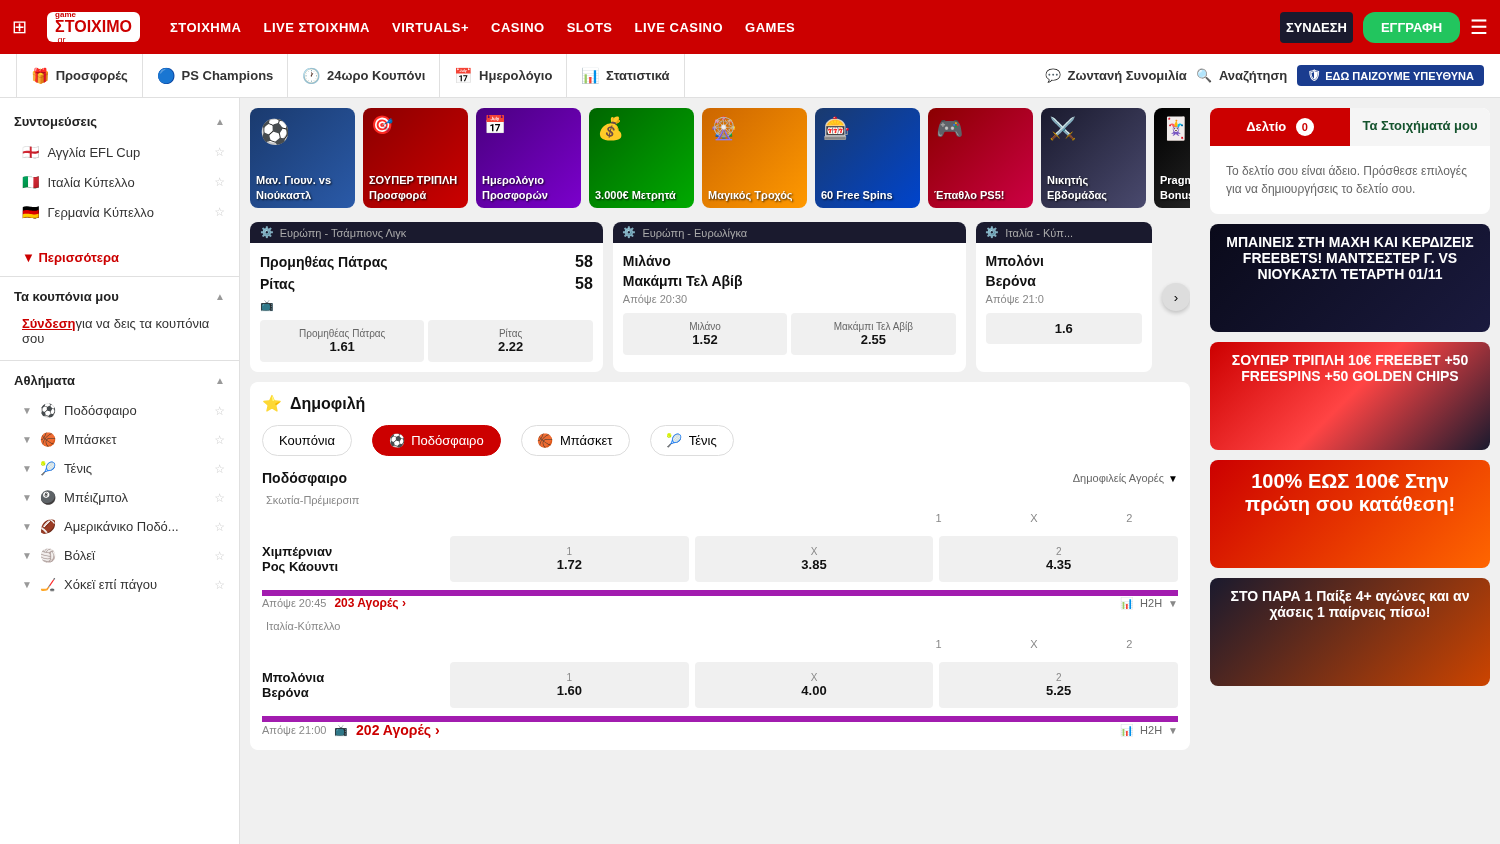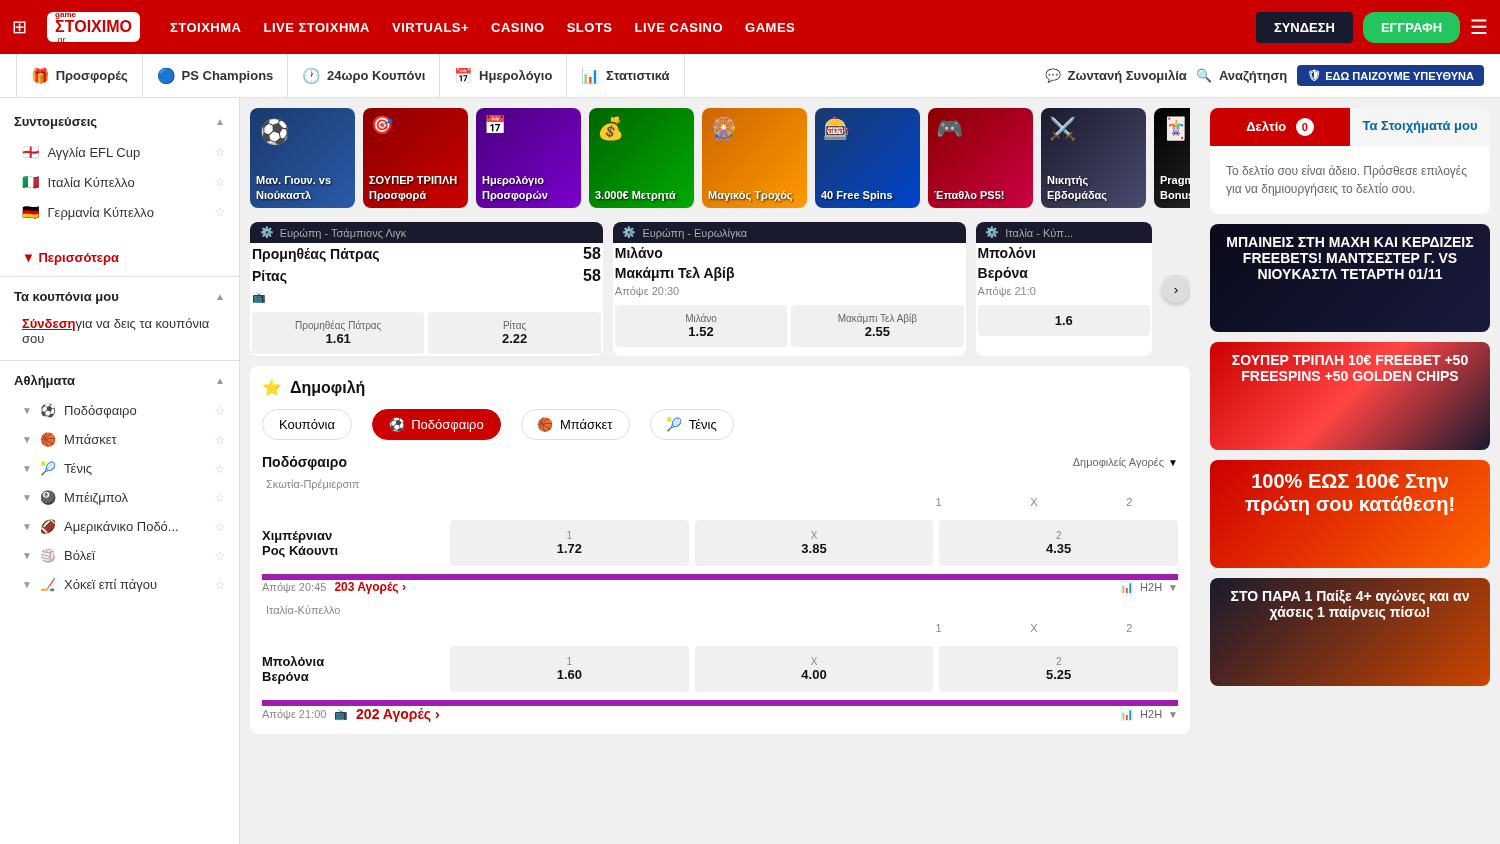--- a/index.html
+++ b/index.html
@@ -33,21 +33,21 @@
       font-weight: 700;
       letter-spacing: 0.5px;
       cursor: pointer;
     }
     .nav-right { margin-left: auto; display: flex; align-items: center; gap: 10px; }
     .btn-signin {
       background: #1a1a2e;
       color: white;
       border: none;
       border-radius: 4px;
-      padding: 8px 18px;
+      padding: 8px 6px;
       font-size: 13px;
       font-weight: 700;
       cursor: pointer;
     }
     .btn-register {
       background: #22c55e;
       color: white;
       border: none;
       border-radius: 12px;
       padding: 8px 18px;
@@ -227,21 +227,21 @@
     }
     .live-event-header {
       background: #1a1a2e;
       color: #aaa;
       font-size: 11px;
       padding: 4px 10px;
       display: flex;
       align-items: center;
       gap: 6px;
     }
-    .live-event-body { padding: 2px; }
+    .live-event-body { padding: 10px; }
     .live-score-row {
       display: flex;
       justify-content: space-between;
       align-items: center;
       margin-bottom: 4px;
     }
     .team-name { font-size: 14px; font-weight: 700; color: #111; }
     .score { font-size: 16px; font-weight: 700; color: #111; }
     .live-odds-row {
       display: flex;
@@ -355,21 +355,21 @@
     .betslip-tabs { display: flex; }
     .betslip-tab {
       flex: 1;
       padding: 10px;
       text-align: center;
       font-size: 13px;
       font-weight: 700;
       cursor: pointer;
     }
     .betslip-tab.active { background: #cc0000; color: white; }
-    .betslip-tab:not(.active) { background: #f5f5f5; color: #0369a1; }
+    .betslip-tab:not(.active) { background: #f5f5f5; color: #14532d; }
     .betslip-badge {
       background: white;
       color: #cc0000;
       border-radius: 50%;
       width: 18px;
       height: 18px;
       display: inline-flex;
       align-items: center;
       justify-content: center;
       font-size: 11px;
@@ -595,21 +595,21 @@
       <div class="promo-card pc-4">
         <span style="font-size:22px;position:absolute;top:8px;left:8px;">💰</span>
         <div class="promo-text">3.000€ Μετρητά</div>
       </div>
       <div class="promo-card pc-5">
         <span style="font-size:22px;position:absolute;top:8px;left:8px;">🎡</span>
         <div class="promo-text">Μαγικός Τροχός</div>
       </div>
       <div class="promo-card pc-6">
         <span style="font-size:22px;position:absolute;top:8px;left:8px;">🎰</span>
-        <div class="promo-text">40 Free Spins</div>
+        <div class="promo-text">60 Free Spins</div>
       </div>
       <div class="promo-card pc-7">
         <span style="font-size:22px;position:absolute;top:8px;left:8px;">🎮</span>
         <div class="promo-text">Έπαθλο PS5!</div>
       </div>
       <div class="promo-card pc-8">
         <span style="font-size:22px;position:absolute;top:8px;left:8px;">⚔️</span>
         <div class="promo-text">Νικητής Εβδομάδας</div>
       </div>
       <div class="promo-card pc-9">

